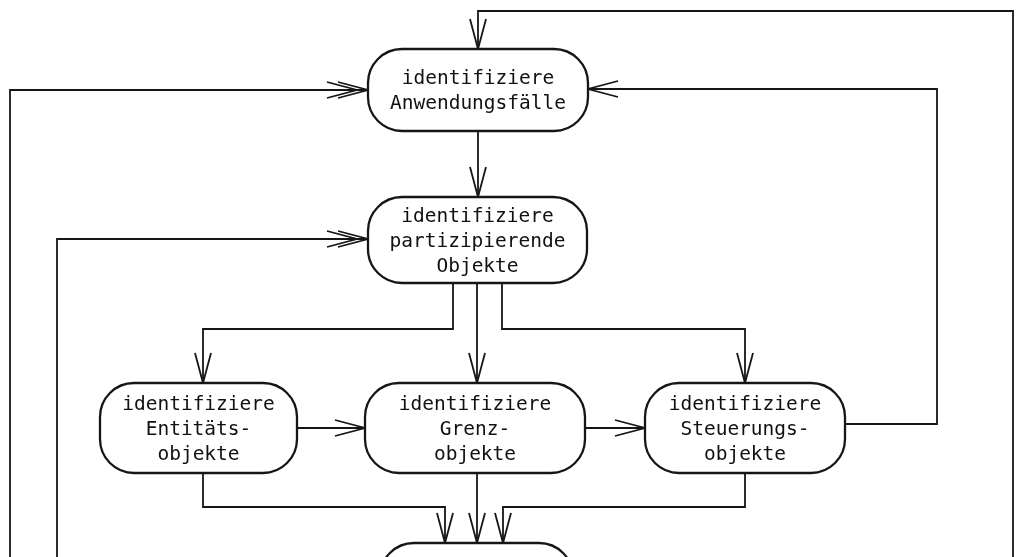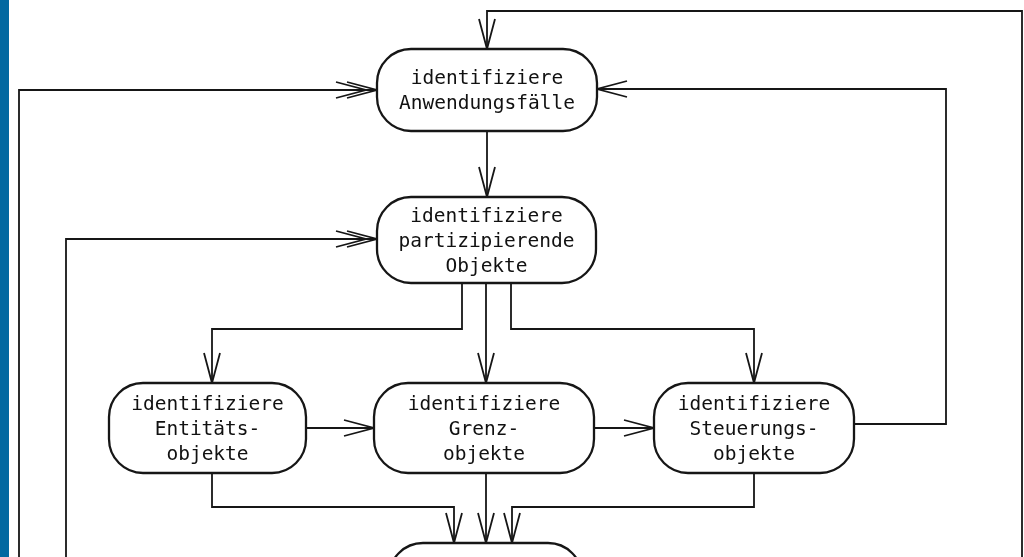--- a/index.html
+++ b/index.html
@@ -8,21 +8,20 @@
     background: #ffffff;
     width: 1024px;
     height: 557px;
     overflow: hidden;
   }
   .stage {
     position: relative;
     width: 815px;
     height: 557px;
     background: #0369a1;
-    padding-left: 9px;
   }
   svg {
     display: block;
     width: 1024px;
     height: 557px;
   }
   text {
     font-family: "DejaVu Sans Mono", "Liberation Mono", monospace;
   }
 </style>

